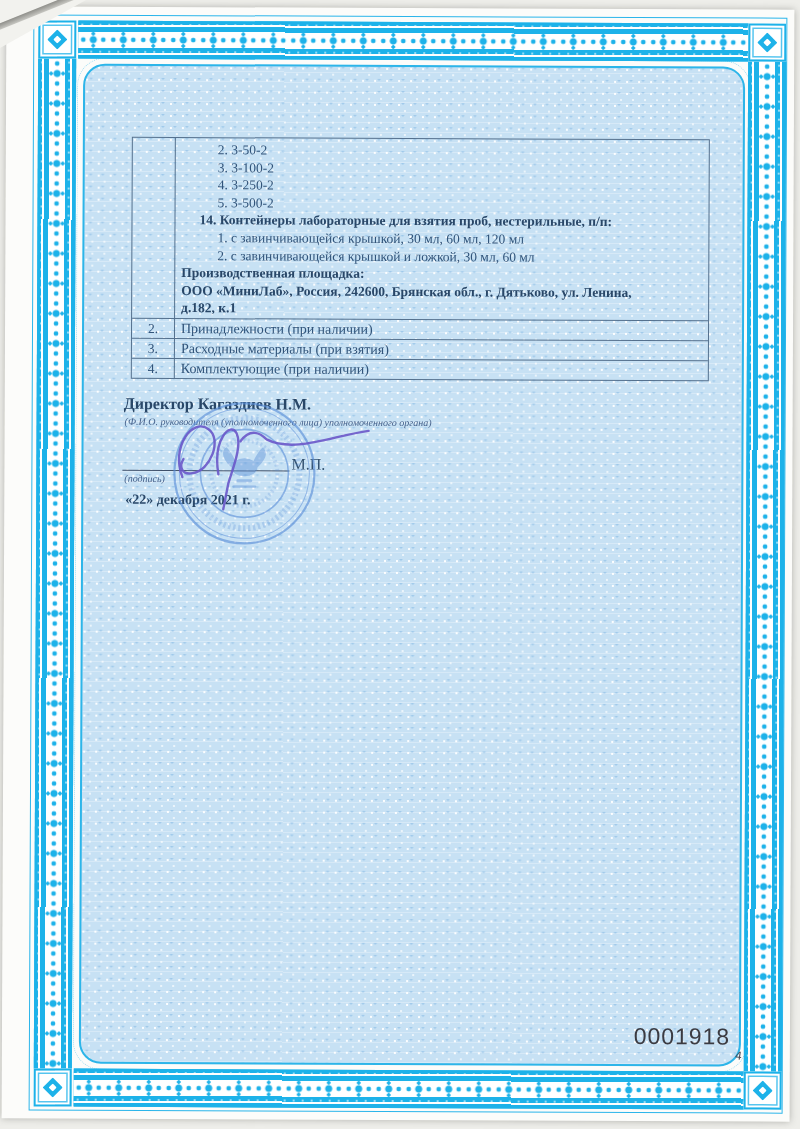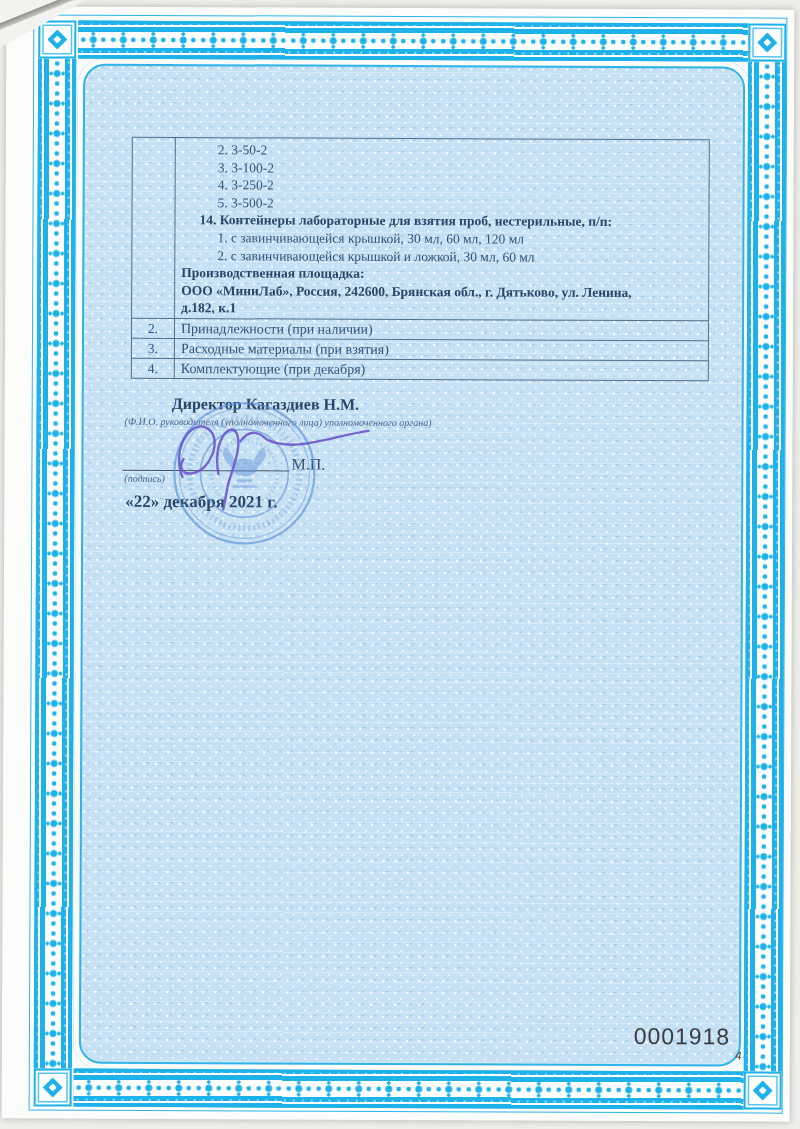--- a/index.html
+++ b/index.html
@@ -97,26 +97,26 @@
   .t-cell{flex:1;padding:3px 2px 0 0;overflow:hidden;}
   .ln{line-height:17.6px;white-space:nowrap;}
   .i0{padding-left:6px;}
   .i1{padding-left:24px;}
   .i2{padding-left:42px;}
   .t-row{display:flex;height:19px;border-top:1px solid #55718e;align-items:center;}
   .t-row .t-numcol{align-self:stretch;display:flex;align-items:center;justify-content:center;}
   .t-label{padding-left:6px;font-size:14px;text-align:right;}
   
   .abs{position:absolute;z-index:5;}
-  .director{left:119px;top:388px;font-size:16px;font-weight:bold;color:#294768;margin-left:48px;}
+  .director{left:119px;top:388px;font-size:16px;font-weight:bold;color:#294768;}
   .director-caption{left:120px;top:409px;font-size:10px;font-style:italic;color:#45618b;}
   .sig-line{left:118px;top:455px;width:167px;border-bottom:1.6px solid #3e506a;height:8px;z-index:5;}
   .mp{left:287px;top:448px;font-size:16px;color:#33516f;}
   .sig-caption{left:120px;top:466px;font-size:10px;font-style:italic;color:#45618b;text-align:right;}
-  .date-line{left:121px;top:485px;font-size:17px;font-weight:bold;color:#294768;}
+  .date-line{left:121px;top:485px;font-size:14px;font-weight:bold;color:#294768;}
   
   .stamp{position:absolute;left:158px;top:390px;z-index:6;opacity:.8;}
   .sig-ink{position:absolute;left:148px;top:392px;z-index:7;}
   
   .serial{
     left:620px;top:1014px;width:120px;text-align:center;z-index:5;
     font-family:Liberation Sans, sans-serif;font-size:23px;letter-spacing:1px;color:#3b3b42;
   }
   .pen-mark{left:733px;top:1040px;z-index:5;font-size:11px;color:#4a4a55;font-family:"DejaVu Sans",sans-serif;transform:rotate(8deg);}
 </style>
@@ -155,21 +155,21 @@
     <div class="t-row">
       <div class="t-numcol">2.</div>
       <div class="t-label">Принадлежности (при наличии)</div>
     </div>
     <div class="t-row">
       <div class="t-numcol">3.</div>
       <div class="t-label">Расходные материалы (при взятия)</div>
     </div>
     <div class="t-row">
       <div class="t-numcol">4.</div>
-      <div class="t-label">Комплектующие (при декабря)</div>
+      <div class="t-label">Комплектующие (при наличии)</div>
     </div>
   </div>
 
   <div class="abs director">Директор Кагаздиев Н.М.</div>
   <div class="abs director-caption">(Ф.И.О. руководителя (уполномоченного лица) уполномоченного органа)</div>
   <div class="abs sig-line"></div>
   <div class="abs mp">М.П.</div>
   <div class="abs sig-caption">(подпись)</div>
   <div class="abs date-line">«22» декабря 2021 г.</div>
 

